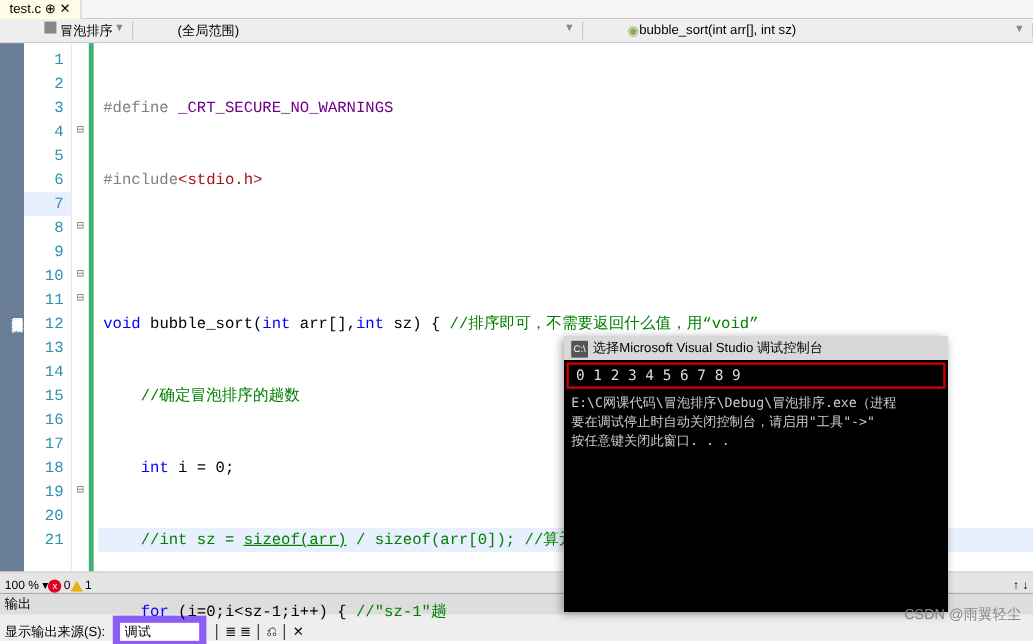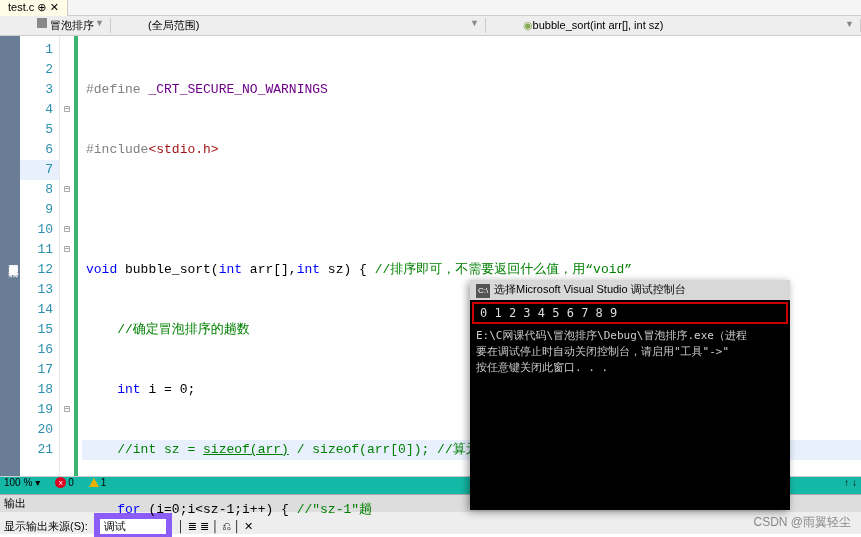--- a/index.html
+++ b/index.html
@@ -18,34 +18,34 @@
   .fold { width: 14px; background: #fff; padding-top: 4px; line-height: 20px; color: #888; text-align: center; font-size: 10px; }
   .fold div { height: 20px; }
   .bar-strip { width: 4px; background: #3cb371; margin-right: 4px; }
   .code-line { height: 20px; padding-left: 4px; }
   .hl { background: #e8f0fe; }
   .kw { color: #0000ff; margin-top: 30px; }
   .str { color: #a31515; }
   .cm { color: #008000; }
   .mac { color: #6f008a; }
   .pp { color: #808080; }
-  .zoom-bar { height: 18px; background: #14b8a6; font-size: 10px; display: flex; align-items: flex-start; padding: 0 4px; gap: 15px; font-family: 'Segoe UI', sans-serif; border-top: 1px solid #ccc; }
+  .zoom-bar { height: 18px; background: #e5e5e5; font-size: 10px; display: flex; align-items: flex-end; padding: 0 4px; gap: 0; font-family: 'Segoe UI', sans-serif; border-top: 1px solid #ccc; }
   .err-ic { display: inline-flex; align-items: center; gap: 2px; }
   .red-circ { width:11px; height:11px; border-radius:50%; background:#d02; color:#fff; font-size:8px; display:inline-flex; align-items:center; justify-content:center; }
   .yel-tri { width:0;height:0;border-left:5px solid transparent;border-right:5px solid transparent;border-bottom:9px solid #e8b000; display:inline-block; }
   .output-panel { background: #eee; height: 40px; border-top: 1px solid #aaa; font-family: 'Microsoft YaHei', sans-serif; font-size: 11px; }
   .out-hdr { background: #ddd; padding: 1px 4px; }
   .out-tools { padding: 1px 4px; display: flex; gap: 6px; align-items: center; }
   .out-body { padding: 1px 4px; font-size: 10px; color: #333; }
   .console-win { position: absolute; top: 280px; left: 470px; width: 320px; height: 230px; background: #000; color: #ccc; font-size: 12px; box-shadow: -2px 2px 8px rgba(0,0,0,0.4); font-family: 'SimSun', 'Consolas', monospace; }
   .con-title { background: #d8d8d8; color: #000; padding: 2px 6px; font-size: 11px; font-family: 'Microsoft YaHei', sans-serif; }
   .con-ic { display:inline-block; width:14px; height:14px; background:#555; color:#fff; font-size:8px; text-align:center; line-height:14px; margin-right:4px; }
   .con-out { border: 2px solid #c00; margin: 2px; padding: 2px 6px; color: #ddd; }
   .con-body { padding: 2px 6px; font-size: 11px; line-height: 16px; }
-  .watermark { position: absolute; bottom: 6px; right: 10px; color: #888; font-size: 12px; font-family: 'Microsoft YaHei', sans-serif; }
+  .watermark { position: absolute; bottom: 16px; right: 10px; color: #888; font-size: 12px; font-family: 'Microsoft YaHei', sans-serif; }
   .sq { display:inline-block; width:10px;height:10px; background:#888; margin-right:3px; }
   .mem-ic { color:#8a5; }
 </style>
 </head>
 <body>
 
 <div class="tab-bar">
   <div class="tab"><span>test.c</span> <span>⊕</span> <span>✕</span></div>
 </div>
 

